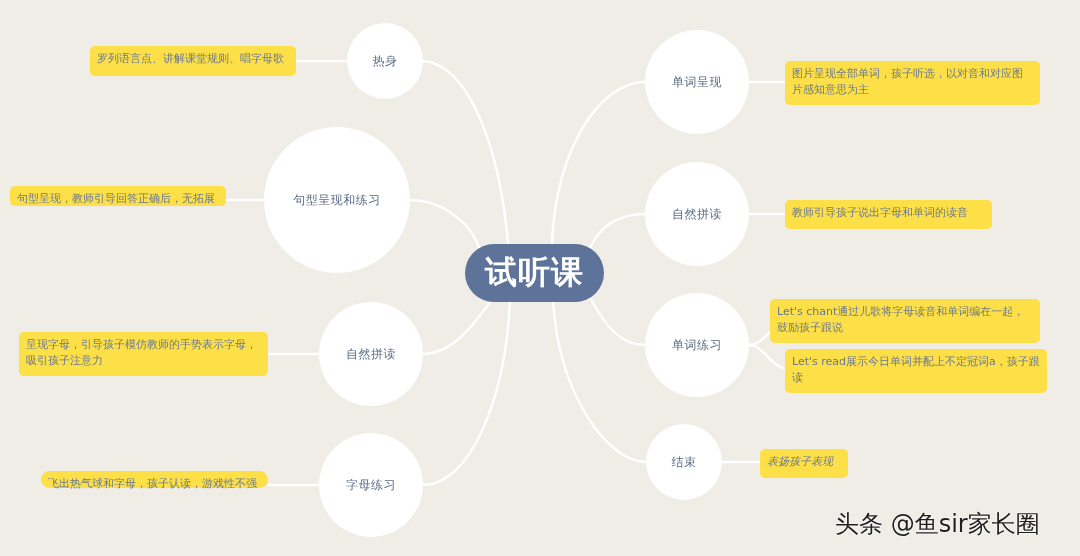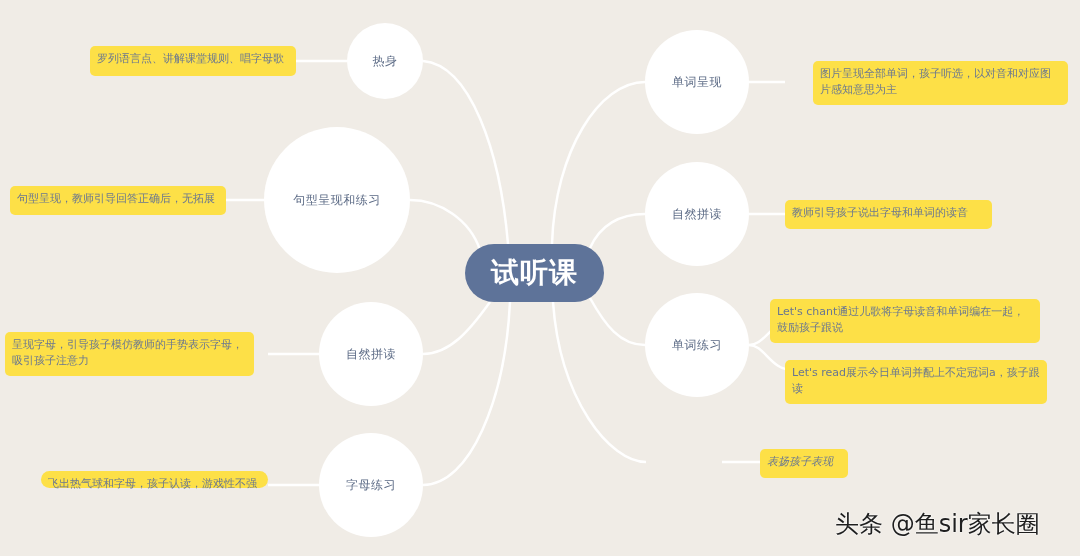--- a/index.html
+++ b/index.html
@@ -18,21 +18,21 @@
   }
   .note {
     position: absolute; background: #fde047; border-radius: 5px;
     color: #6a7790; font-size: 11px; line-height: 16px;
     padding: 5px 7px; box-sizing: border-box;
   }
   .center-node {
     position: absolute; left: 465px; top: 244px; width: 139px; height: 58px;
     border-radius: 29px; background: #5e7399; color: #ffffff;
     display: flex; align-items: center; justify-content: center;
-    font-size: 28px; font-weight: bold; letter-spacing: 1px;
+    font-size: 32px; font-weight: bold; letter-spacing: 1px;
   }
   .watermark {
     position: absolute; left: 835px; top: 508px; font-size: 24px;
     color: #1f1f1f; text-shadow: 0 0 2px #fff, 0 0 2px #fff;
   }
 </style>
 </head>
 <body>
 
 <div id="canvas">
@@ -63,28 +63,29 @@
   </svg>
 
   <div class="center-node">试听课</div>
 
   <div class="circle" style="left:347px; top:23px; width:76px; height:76px;">热身</div>
   <div class="circle" style="left:264px; top:127px; width:146px; height:146px;">句型呈现和练习</div>
   <div class="circle" style="left:319px; top:302px; width:104px; height:104px;">自然拼读</div>
   <div class="circle" style="left:319px; top:433px; width:104px; height:104px;">字母练习</div>
 
   <div class="note" style="left:90px; top:46px; width:206px; height:30px;">罗列语言点、讲解课堂规则、唱字母歌</div>
-  <div class="note" style="left:10px; top:186px; width:216px; height:29px;">句型呈现，教师引导回答正确后，无拓展</div>
-  <div class="note" style="left:5px; top:332px; width:249px; height:44px;">呈现字母，引导孩子模仿教师的手势表示字母，吸引孩子注意力</div>
+  <div class="note" style="left:10px; top:186px; width:216px; height:20px;">句型呈现，教师引导回答正确后，无拓展</div>
+  <div class="note" style="left:19px; top:332px; width:249px; height:44px;">呈现字母，引导孩子模仿教师的手势表示字母，吸引孩子注意力</div>
   <div class="note" style="left:41px; top:471px; width:227px; height:17px;border-radius:10px;">飞出热气球和字母，孩子认读，游戏性不强</div>
 
   <div class="circle" style="left:645px; top:30px; width:104px; height:104px;">单词呈现</div>
   <div class="circle" style="left:645px; top:293px; width:104px; height:104px;">单词练习</div>
   <div class="circle" style="left:645px; top:162px; width:104px; height:104px;">自然拼读</div>
+  <div class="circle" style="left:646px; top:424px; width:76px; height:76px;">结束</div>
 
-  <div class="note" style="left:785px; top:61px; width:255px; height:44px;margin-left:28px;">图片呈现全部单词，孩子听选，以对音和对应图片感知意思为主</div>
+  <div class="note" style="left:785px; top:61px; width:255px; height:44px;">图片呈现全部单词，孩子听选，以对音和对应图片感知意思为主</div>
   <div class="note" style="left:785px; top:200px; width:207px; height:29px;">教师引导孩子说出字母和单词的读音</div>
   <div class="note" style="left:770px; top:299px; width:270px; height:44px;">Let's chant通过儿歌将字母读音和单词编在一起，鼓励孩子跟说</div>
-  <div class="note" style="left:785px; top:349px; width:262px; height:44px;margin-top:11px;">Let's read展示今日单词并配上不定冠词a，孩子跟读</div>
+  <div class="note" style="left:785px; top:349px; width:262px; height:44px;">Let's read展示今日单词并配上不定冠词a，孩子跟读</div>
   <div class="note" style="left:760px; top:449px; width:88px; height:29px;font-style:italic;">表扬孩子表现</div>
 
   <div class="watermark">头条 @鱼sir家长圈</div>
 </div>
 
 </body></html>

